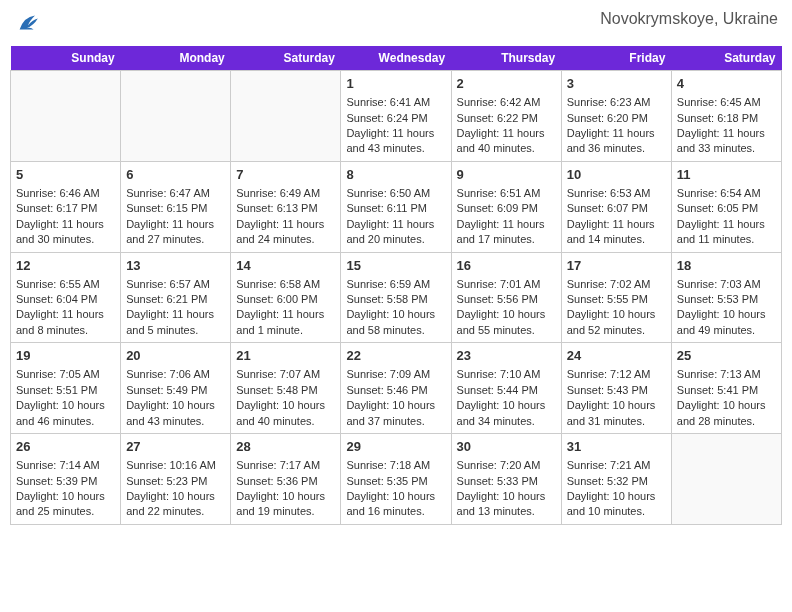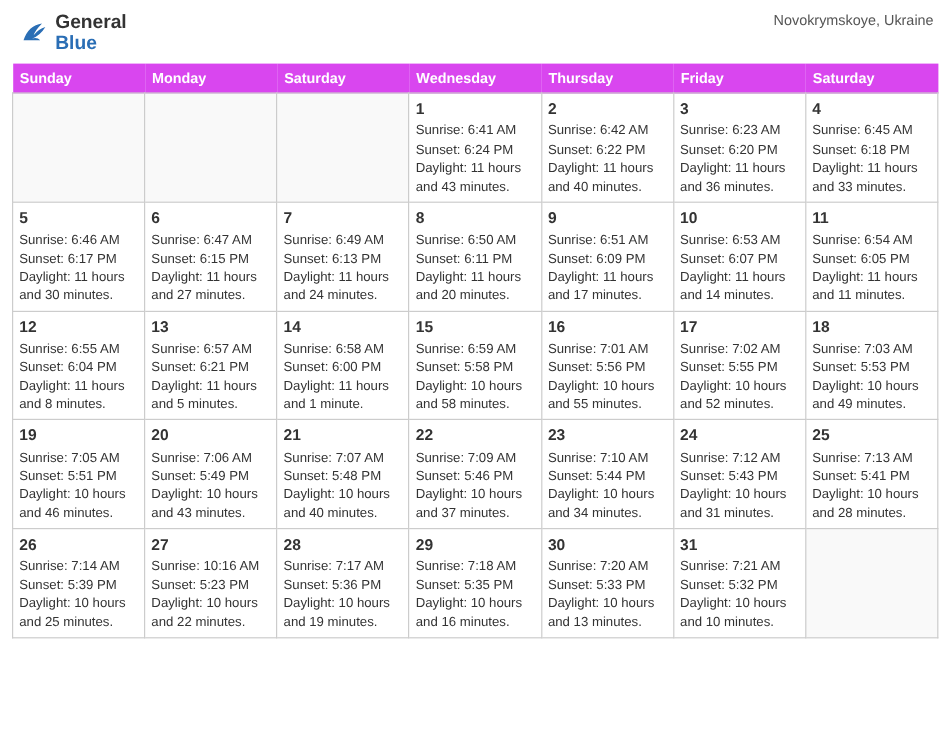--- a/index.html
+++ b/index.html
@@ -27,32 +27,32 @@
       height: 28px;
     }
     .title-block { text-align: right; }
     .month-title {
       font-size: 36px;
       font-weight: bold;
       color: #333;
       line-height: 1.1;
     }
     .location {
-      font-size: 12px;
+      font-size: 16px;
       color: #555;
     }
     table {
       width: 100%;
       border-collapse: collapse;
       font-size: 11px;
     }
     th {
-      background-color: #d946ef;
+      background-color: #6d28d9;
       color: #fff;
-      text-align: left;
+      text-align: right;
       padding: 5px 6px;
       font-size: 12px;
       font-weight: bold;
     }
     td {
       border: 1px solid #ccc;
       vertical-align: top;
       padding: 4px 5px;
       width: calc(100% / 7);
       min-height: 80px;
@@ -73,26 +73,20 @@
     .empty { background: #f9f9f9; }
   </style>
 </head>
 <body>
 
 <div class="header">
   <div class="logo">
     <svg class="logo-bird" viewBox="0 0 40 40" xmlns="http://www.w3.org/2000/svg">
       <path d="M8 28 Q14 10 30 8 Q22 16 20 22 Q26 14 34 12 Q28 22 18 26 Q24 24 28 28 Q18 28 8 28Z" fill="#2a6eb5"></path>
     </svg>
-    <div>
-      <div style="font-size:16px; font-weight:bold; line-height:1.1;">
-        <span style="color:#333;">General</span><br>
-        <span style="color:#2a6eb5;">Blue</span>
-      </div>
-    </div>
   </div>
   <div class="title-block">
     <div class="location">Novokrymskoye, Ukraine</div>
   </div>
 </div>
 
 <table>
   <thead>
     <tr>
       <th>Sunday</th>

